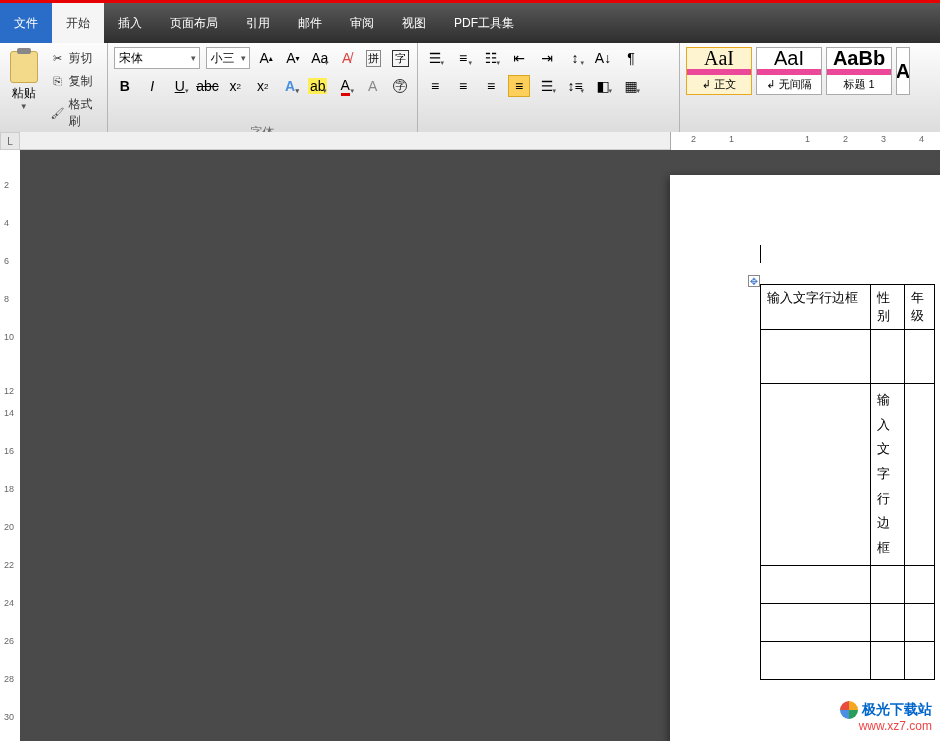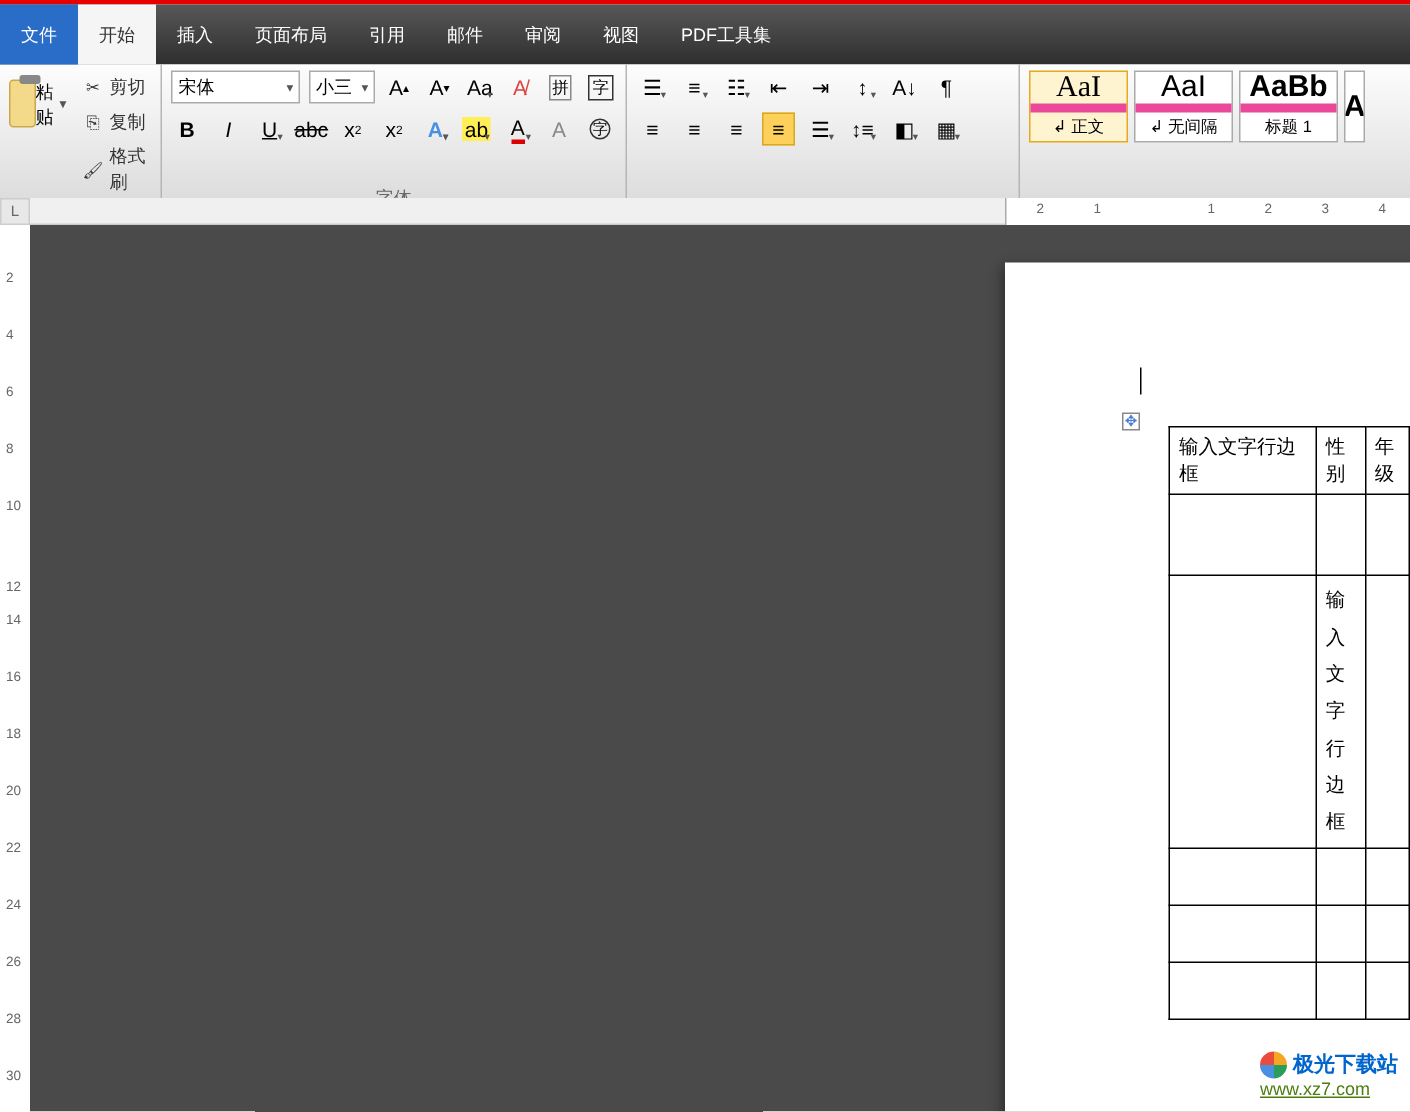--- a/index.html
+++ b/index.html
@@ -10,21 +10,21 @@
 .menu-tabs { height: 40px; background: linear-gradient(#585858, #2e2e2e); display: flex; align-items: stretch; color: #fff; font-size: 12px; }
 .menu-tab { padding: 0 14px; display: flex; align-items: center; cursor: pointer; }
 .menu-tab.file { background: #2a6dc8; }
 .menu-tab.active { background: #f5f5f5; color: #333; }
 
 .ribbon { height: 103px; background: linear-gradient(#fdfdfd, #d8d8d8); border-bottom: 1px solid #aaa; display: flex; }
 .ribbon-group { border-right: 1px solid #b5b5b5; display: flex; flex-direction: column; justify-content: space-between; padding: 4px 6px 0 6px; }
 .ribbon-group-label { text-align: center; font-size: 12px; color: #666; padding: 2px 0 4px 0; }
 .ribbon-group-body { display: flex; flex: 1; align-items: flex-start; gap: 6px; }
 
-.clipboard-col1 { display: flex; flex-direction: row; align-items: center; justify-content: center; width: 40px; padding-top: 4px; }
+.clipboard-col1 { display: flex; flex-direction: column; align-items: center; justify-content: center; width: 40px; padding-top: 4px; }
 .paste-icon { width: 28px; height: 32px; background: #f3d98a; border: 1px solid #c9a94b; border-radius: 3px; position: relative; }
 .paste-icon::before { content: ""; position: absolute; top: -4px; left: 6px; width: 14px; height: 6px; background: #888; border-radius: 2px; }
 .paste-label { font-size: 12px; margin-top: 2px; }
 .dropdown-arrow { font-size: 8px; color: #555; }
 .clipboard-col2 { display: flex; flex-direction: column; gap: 4px; font-size: 12px; color: #333; padding-top: 2px; }
 .clip-item { display: flex; align-items: center; gap: 4px; cursor: pointer; padding: 1px 3px; }
 .small-icon { width: 14px; height: 14px; display: inline-flex; align-items: center; justify-content: center; font-size: 11px; }
 
 .font-group-content { display: flex; flex-direction: column; gap: 6px; }
 .font-row { display: flex; align-items: center; gap: 6px; }
@@ -51,29 +51,29 @@
 .ruler-v { position: absolute; left: 0; top: 150px; width: 20px; bottom: 0; background: #f0f0f0; border-right: 1px solid #ccc; }
 .ruler-v-content { position: absolute; top: 20px; width: 20px; background: #fff; font-size: 9px; color: #666; }
 .ruler-v-tick { position: absolute; left: 4px; font-size: 9px; }
 
 .doc-area { position: absolute; left: 20px; top: 150px; right: 0; bottom: 0; background: #4a4a4a; overflow: hidden; }
 .page { position: absolute; left: 650px; top: 25px; width: 500px; height: 700px; background: #fff; box-shadow: -2px 2px 8px rgba(0,0,0,0.4); }
 
 .cursor-line { position: absolute; left: 760px; top: 245px; width: 1px; height: 18px; background: #000; }
 .anchor { position: absolute; left: 748px; top: 275px; width: 12px; height: 12px; border: 1px solid #888; color: #4a7dcf; font-size: 10px; display: flex; align-items: center; justify-content: center; background: #fff; }
 
-.doc-table { position: absolute; left: 760px; top: 284px; border-collapse: collapse; margin-left: 19px; }
+.doc-table { position: absolute; left: 760px; top: 284px; border-collapse: collapse; }
 .doc-table td { border: 1px solid #000; font-size: 13px; padding: 4px 6px; vertical-align: top; }
 .doc-table .hrow td { height: 24px; }
 .doc-table .brow td { height: 54px; }
 .doc-table .brow2 td { height: 38px; }
 
-.watermark { position: absolute; right: 8px; bottom: 8px; text-align: left; }
+.watermark { position: absolute; right: 8px; bottom: 8px; text-align: right; }
 .watermark .wm1 { font-size: 14px; color: #0066cc; font-weight: bold; display: flex; align-items: center; justify-content: flex-end; gap: 4px; }
-.watermark .wm2 { font-size: 12px; color: #4d7c0f; text-decoration: underline; }
+.watermark .wm2 { font-size: 12px; color: #ef4444; }
 .wm-logo { width: 18px; height: 18px; border-radius: 50%; background: conic-gradient(#f5a623 0 90deg, #2a9d5a 90deg 180deg, #4a90e2 180deg 270deg, #e74c3c 270deg 360deg); }
 </style>
 </head>
 <body>
 
 <div class="top-red-line"></div>
 
 <div class="menu-tabs">
   <div class="menu-tab file">文件</div>
   <div class="menu-tab active">开始</div>

